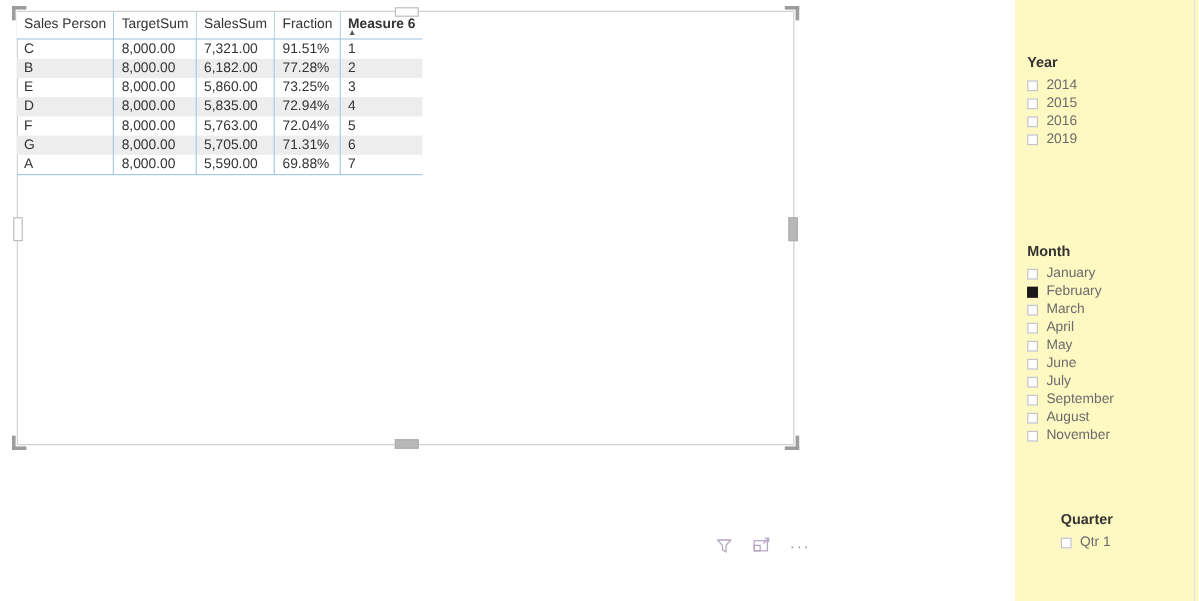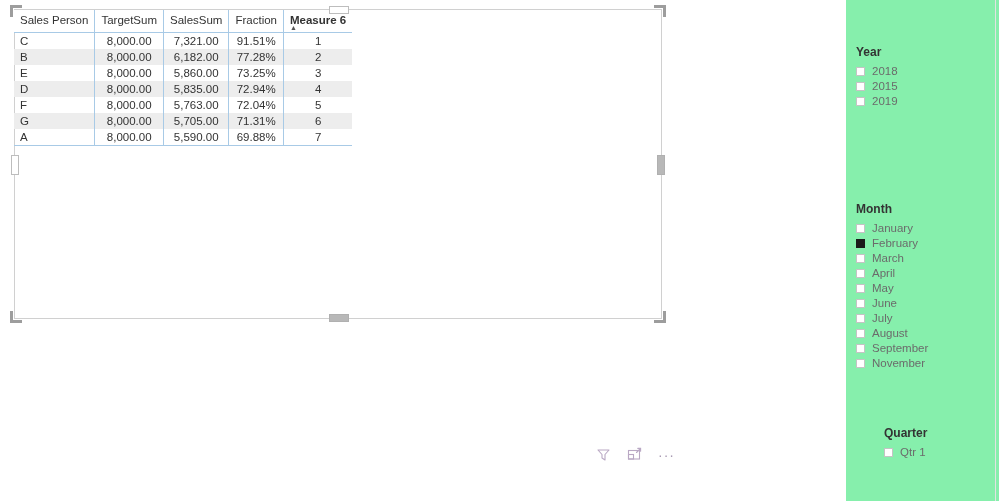--- a/index.html
+++ b/index.html
@@ -22,21 +22,21 @@
     left: 0; top: 0;
     width: 999px; height: 501px;
   }
 
   
   #visual-container {
     position: absolute;
     left: 14px;
     top: 9px;
     width: 648px;
-    height: 310px;
+    height: 362px;
   }
   .visual-frame {
     position: absolute;
     left: 0; top: 0;
     width: 100%; height: 100%;
     border: 1px solid #d0d0d0;
     box-sizing: border-box;
     background: #ffffff;
   }
 
@@ -101,21 +101,21 @@
     margin-top: -1px;
   }
   table.pbi-table tbody td {
     padding: 2px 6px;
     border-right: 1px solid #a8cae6;
     height: 15px;
     white-space: nowrap;
     box-sizing: border-box;
     font-size: 11.5px;
   }
-  table.pbi-table tbody td.num { text-align: center; }
+  table.pbi-table tbody td.num { text-align: left; }
   table.pbi-table tbody td.lastcol { border-right: none; }
   table.pbi-table tbody tr.alt td { background: #ededed; }
   table.pbi-table tbody tr:last-child td { border-bottom: 1px solid #a8cae6; }
 
   
   #visual-footer {
     position: absolute;
     left: 596px;
     top: 447px;
     display: flex;
@@ -135,21 +135,21 @@
     line-height: 8px;
   }
 
   
   #slicer-pane {
     position: absolute;
     left: 846px;
     top: 0px;
     width: 153px;
     height: 501px;
-    background: #86efac;
+    background: #fef9c3;
   }
   #pane-divider {
     position: absolute;
     left: 995px;
     top: 0;
     width: 1px;
     height: 501px;
     background: #e2e2e2;
   }
   .slicer {
@@ -290,25 +290,29 @@
     </span>
     <span class="vf-dots">···</span>
   </div>
 
   <div id="slicer-pane">
     <div class="slicer" id="slicer-year">
       <div class="slicer-title">Year</div>
       <div class="slicer-items">
           <div class="slicer-item">
             <span class="cbox"></span>
-            <span class="slicer-label">2018</span>
+            <span class="slicer-label">2014</span>
           </div>
           <div class="slicer-item">
             <span class="cbox"></span>
             <span class="slicer-label">2015</span>
+          </div>
+          <div class="slicer-item">
+            <span class="cbox"></span>
+            <span class="slicer-label">2016</span>
           </div>
           <div class="slicer-item">
             <span class="cbox"></span>
             <span class="slicer-label">2019</span>
           </div>
         </div>
     </div>
 
     <div class="slicer" id="slicer-month">
       <div class="slicer-title">Month</div>
@@ -336,25 +340,25 @@
           <div class="slicer-item">
             <span class="cbox"></span>
             <span class="slicer-label">June</span>
           </div>
           <div class="slicer-item">
             <span class="cbox"></span>
             <span class="slicer-label">July</span>
           </div>
           <div class="slicer-item">
             <span class="cbox"></span>
+            <span class="slicer-label">September</span>
+          </div>
+          <div class="slicer-item">
+            <span class="cbox"></span>
             <span class="slicer-label">August</span>
-          </div>
-          <div class="slicer-item">
-            <span class="cbox"></span>
-            <span class="slicer-label">September</span>
           </div>
           <div class="slicer-item">
             <span class="cbox"></span>
             <span class="slicer-label">November</span>
           </div>
         </div>
     </div>
 
     <div class="slicer" id="slicer-quarter">
       <div class="slicer-title">Quarter</div>

